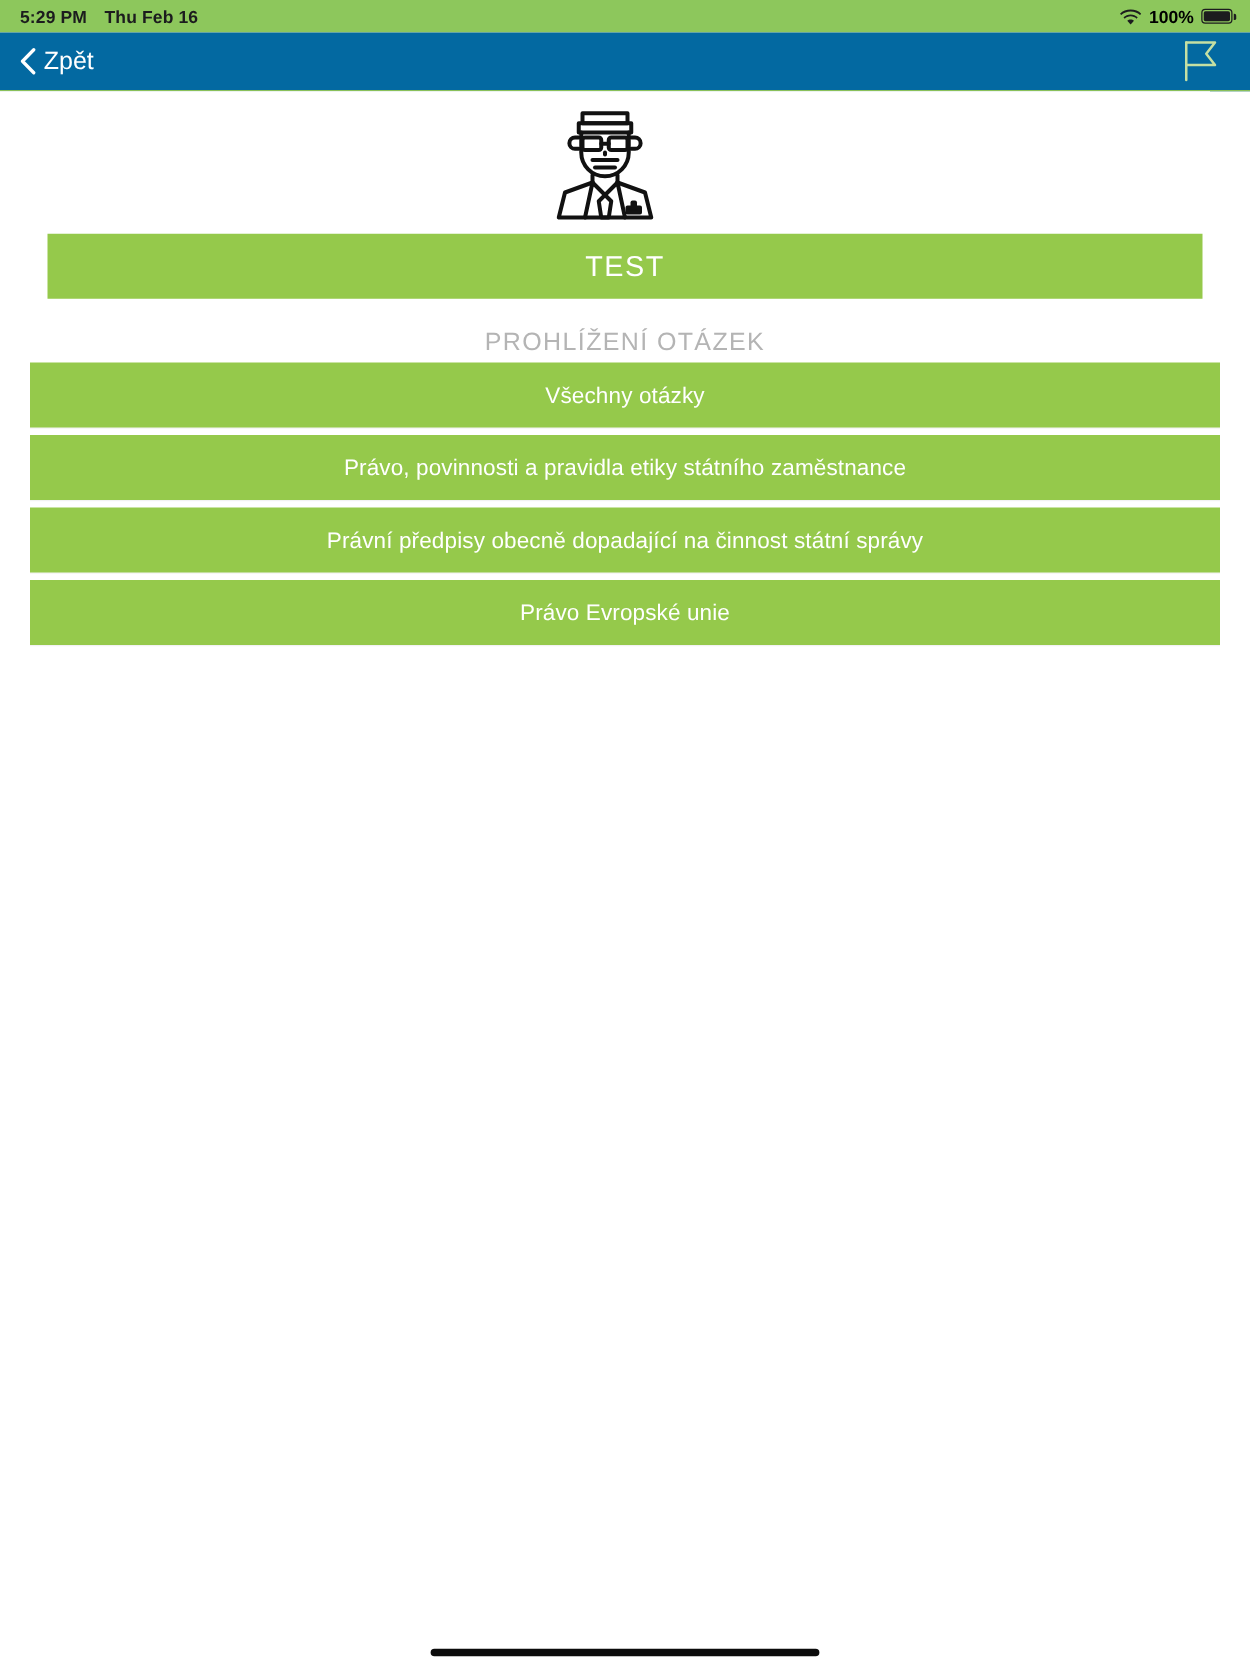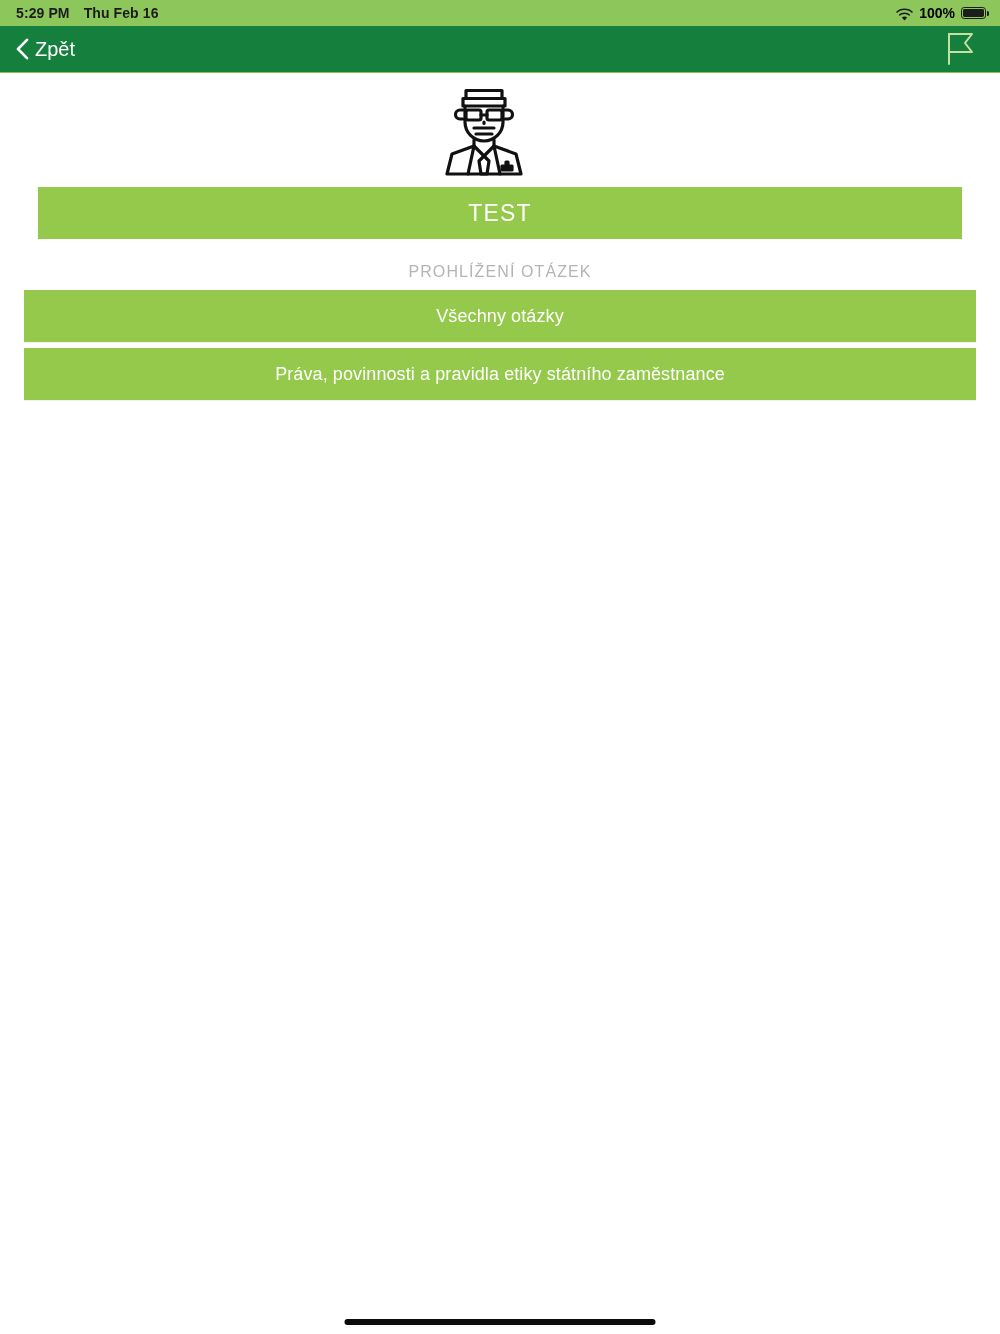--- a/index.html
+++ b/index.html
@@ -34,21 +34,21 @@
   }
   .battery::after{
     content:""; position:absolute; right:-3.5px; top:3.2px;
     width:2px; height:4.6px; background:#1c1c1e; border-radius:0 1.5px 1.5px 0;
   }
   .battery-fill{ height:100%; background:#1c1c1e; border-radius:1.4px; }
 
   
   .navbar{
     position:absolute; top:26px; left:0; width:1000px; height:47px;
-    background:#15803d;
+    background:#0369a1;
     border-bottom:1px solid #8ac05a;
     display:flex; align-items:center;
   }
   .nav-back{
     position:absolute; left:8px; display:flex; align-items:center; gap:6px;
     cursor:pointer; padding:4px 8px;
   }
   .chevron-left{ width:13px; height:22px; display:block; }
   .nav-back-label{
     font-size:20px; color:#ffffff; line-height:1;
@@ -78,21 +78,21 @@
     display:flex; align-items:center; justify-content:center;
     cursor:pointer; border:none;
   }
   .test-button-label{
     font-size:23px; color:#ffffff; letter-spacing:1.2px; font-weight:400;
   }
 
   .section-header{
     position:absolute; left:0; top:190px; width:1000px;
     text-align:center;
-    font-size:16px; color:#b4b4b4; letter-spacing:1.1px;
+    font-size:20px; color:#b4b4b4; letter-spacing:1.1px;
   }
 
   .rows{ position:absolute; left:24px; top:217px; width:952px; }
   .row{
     width:952px; height:52px;
     background:#95C94B;
     display:flex; align-items:center; justify-content:center;
     cursor:pointer;
     margin-bottom:6px;
     box-shadow:0 1px 0 rgba(0,0,0,0.05);
@@ -198,20 +198,26 @@
       <span class="test-button-label">TEST</span>
     </div>
 
     <div class="section-header">PROHLÍŽENÍ OTÁZEK</div>
 
     <div class="rows">
       <div class="row gap-after">
         <span class="row-label">Všechny otázky</span>
       </div>
       <div class="row">
-        <span class="row-label">Práva, povinnosti a pravidla etiky státního zaměstnance</span>
+        <span class="row-label">Právo, povinnosti a pravidla etiky státního zaměstnance</span>
+      </div>
+      <div class="row">
+        <span class="row-label">Právní předpisy obecně dopadající na činnost státní správy</span>
+      </div>
+      <div class="row">
+        <span class="row-label">Právo Evropské unie</span>
       </div>
     </div>
 
   </div>
 
   <div class="home-indicator"></div>
 </div>
 
 </body></html>

